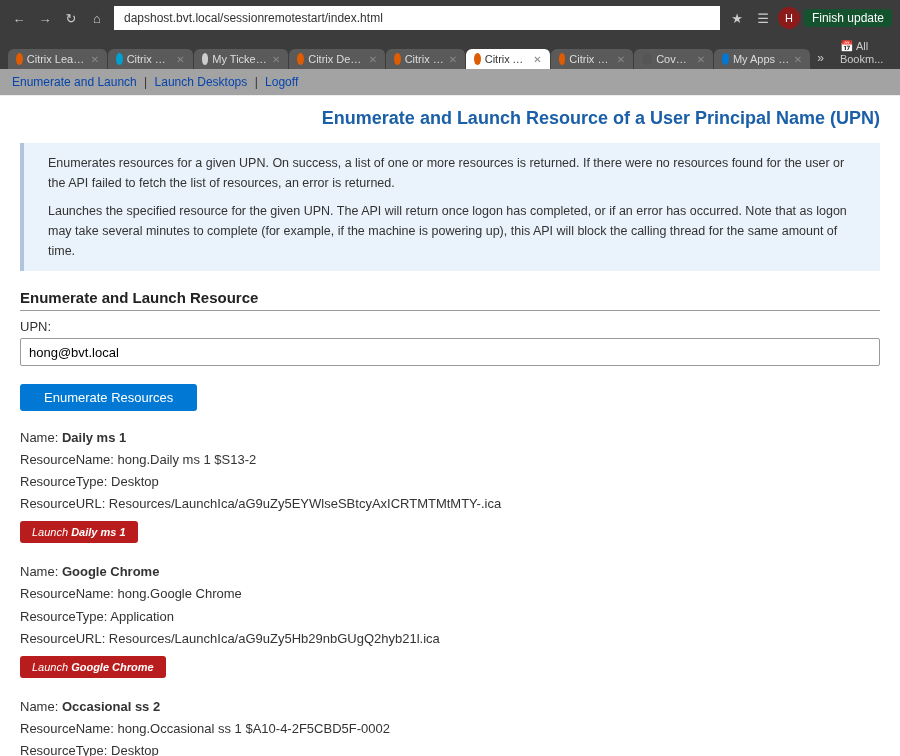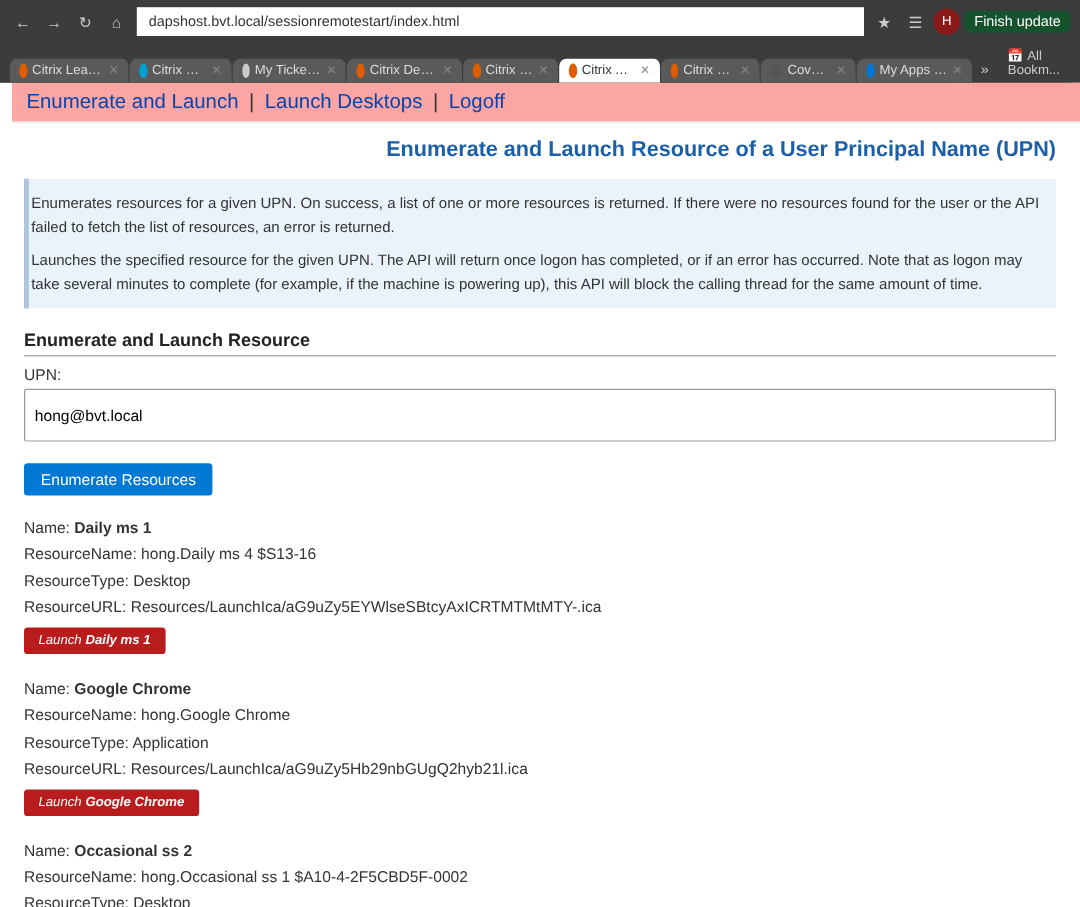--- a/index.html
+++ b/index.html
@@ -16,37 +16,37 @@
     
     .tabs-row { display: flex; align-items: flex-end; background: #3c3c3c; overflow: hidden; }
     .tab { display: flex; align-items: center; gap: 4px; padding: 4px 8px; background: #5a5a5a; color: #ddd; font-size: 11px; border-radius: 6px 6px 0 0; cursor: pointer; max-width: 130px; min-width: 80px; position: relative; border-right: 1px solid #3c3c3c; }
     .tab.active { background: #fff; color: #333; }
     .tab-label { overflow: hidden; white-space: nowrap; text-overflow: ellipsis; font-size: 11px; }
     .tab-close { margin-left: auto; font-size: 10px; color: #999; flex-shrink: 0; }
     .tabs-more { color: #ccc; padding: 4px 6px; font-size: 12px; }
     .bookmarks-btn { color: #ccc; padding: 4px 6px; font-size: 11px; margin-left: 4px; }
 
     
-    .page-nav { padding: 6px 12px; font-size: 17px; background: #fca5a5; border-bottom: 1px solid #eee; margin-left: 10px; }
+    .page-nav { padding: 6px 12px; font-size: 12px; background: #a3a3a3; border-bottom: 1px solid #eee; }
     .page-nav a { color: #0645ad; text-decoration: none; }
     .page-nav span { color: #333; margin: 0 4px; }
 
     
     .main-content { padding: 12px 20px; max-width: 900px; }
     .page-title { text-align: right; color: #1a5fa8; font-size: 18px; font-weight: bold; margin-bottom: 14px; }
 
-    .info-box { border-left: 4px solid #b0c4de; background: #eaf3fb; padding: 10px 2px; margin-bottom: 18px; font-size: 12.5px; line-height: 1.6; color: #333; }
+    .info-box { border-left: 4px solid #b0c4de; background: #eaf3fb; padding: 10px 24px; margin-bottom: 18px; font-size: 12.5px; line-height: 1.6; color: #333; }
 
     .section-header { font-size: 15px; font-weight: bold; border-bottom: 1px solid #999; padding-bottom: 4px; margin-bottom: 8px; color: #222; }
 
     .form-row { margin-bottom: 8px; }
     .form-label { font-weight: normal; font-size: 13px; margin-bottom: 4px; display: block; }
-    .form-input { width: 100%; height: 44px; border: 1px solid #999; border-radius: 2px; padding: 0 8px; font-size: 13px; }
+    .form-input { width: 100%; height: 28px; border: 1px solid #999; border-radius: 2px; padding: 0 8px; font-size: 13px; }
 
-    .enumerate-btn { background: #0078d4; color: #fff; border: none; padding: 6px 14px; border-radius: 3px; cursor: pointer; font-size: 13px; margin-top: 10px; margin-bottom: 16px; }
+    .enumerate-btn { background: #0078d4; color: #fff; border: none; padding: 6px 24px; border-radius: 3px; cursor: pointer; font-size: 13px; margin-top: 10px; margin-bottom: 16px; }
 
     .resource-block { margin-bottom: 18px; }
     .resource-info { margin-bottom: 6px; line-height: 1.7; font-size: 13px; }
     .resource-info .res-name-val { font-weight: bold; }
     .launch-btn { background: #b91c1c; color: #fff; border: none; padding: 5px 12px; border-radius: 3px; cursor: pointer; font-size: 11px; font-style: italic; }
 
     .tab-x-icon { color: #888; font-size: 10px; }
     .favicon-circle { display: inline-block; width: 12px; height: 12px; border-radius: 50%; }
   </style>
 </head>
@@ -142,21 +142,21 @@
     <label class="form-label">UPN:</label>
     <input class="form-input" type="text" value="hong@bvt.local" style="">
   </div>
 
   <button class="enumerate-btn">Enumerate Resources</button>
 
   
   <div class="resource-block">
     <div class="resource-info">
       <span>Name: </span><span class="res-name-val">Daily ms 1</span><br>
-      <span>ResourceName: hong.Daily ms 4 $S13-16</span><br>
+      <span>ResourceName: hong.Daily ms 1 $S13-2</span><br>
       <span>ResourceType: Desktop</span><br>
       <span>ResourceURL: Resources/LaunchIca/aG9uZy5EYWlseSBtcyAxICRTMTMtMTY-.ica</span>
     </div>
     <button class="launch-btn">Launch <strong>Daily ms 1</strong></button>
   </div>
 
   <div class="resource-block">
     <div class="resource-info">
       <span>Name: </span><span class="res-name-val">Google Chrome</span><br>
       <span>ResourceName: hong.Google Chrome</span><br>

